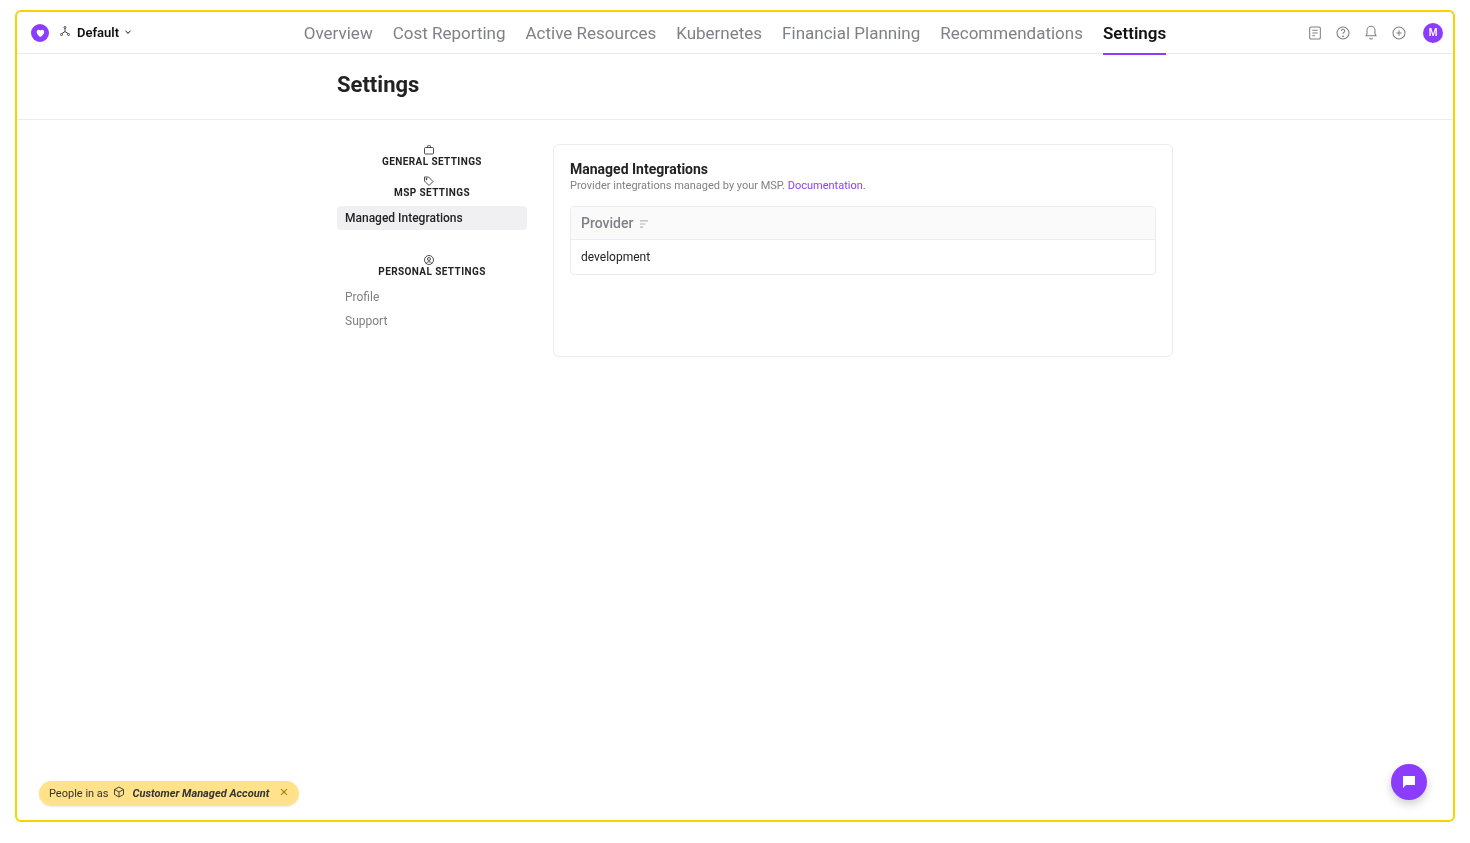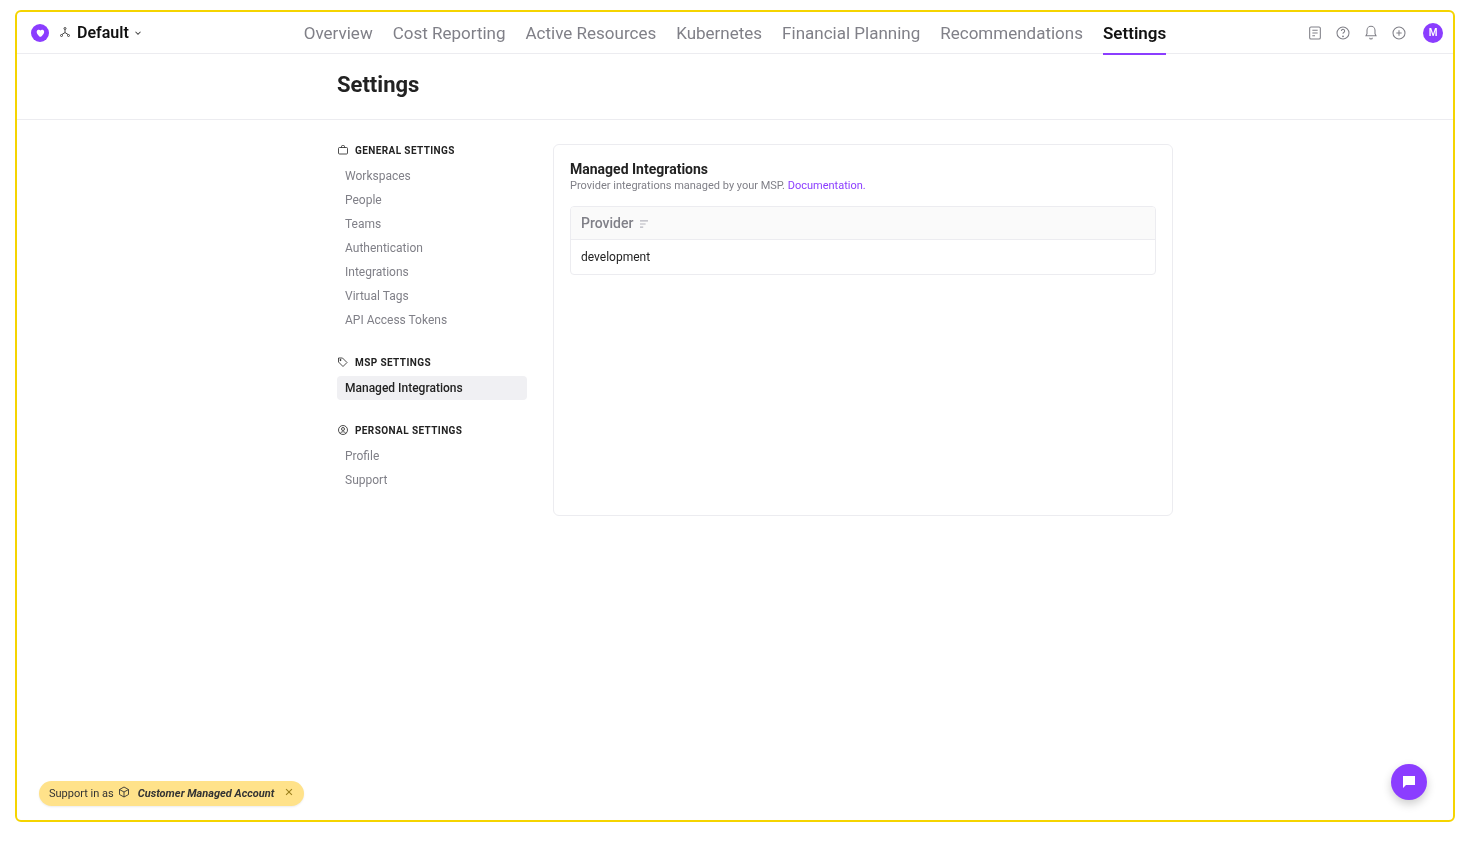--- a/index.html
+++ b/index.html
@@ -30,21 +30,21 @@
   }
   .logo {
     width: 18px; height: 18px; border-radius: 50%;
     background: #8b3dff;
     display:flex;align-items:center;justify-content:center;
     margin-right: 10px; margin-left: 4px;
   }
   .logo svg { width: 10px; height: 10px; fill: #fff; }
   .ws-switch {
     display:flex;align-items:center;
-    font-size: 16px; color:#111; font-weight:600;
+    font-size: 13px; color:#111; font-weight:600;
     cursor:pointer;
   }
   .ws-switch .ws-icon { margin-right: 6px; color:#444; }
   .ws-switch .chev { margin-left: 4px; color:#444; }
   .nav-center {
     position:absolute; left:0; right:0; display:flex; justify-content:center;
     pointer-events:none;
   }
   .nav-center ul { display:flex; list-style:none; pointer-events:auto; }
   .nav-center li {
@@ -73,21 +73,21 @@
   .page-title { font-size: 22px; font-weight:700; color:#222; }
 
   
   .content {
     display:flex; padding: 24px 0 0 320px;
   }
   .sidebar { width: 190px; margin-right: 26px; }
   .side-section-header {
     display:flex; align-items:center;
     font-size: 10px; font-weight:700; letter-spacing:0.4px;
-    color:#222; text-transform:uppercase; margin-bottom:8px;
+    color:#222; text-transform:uppercase; margin-bottom:8px;flex-direction:column;
   }
   .side-section-header svg { width:12px;height:12px;margin-right:6px; stroke:#222; fill:none; stroke-width:1.6;}
   .side-list { list-style:none; margin-bottom: 24px; }
   .side-item {
     font-size:12px; color:#808088; padding:5px 8px; border-radius:4px;
     cursor:pointer;
   }
   .side-item.active { background:#f0f0f3; color:#222; font-weight:500; }
 
   .panel {
@@ -248,29 +248,20 @@
   <div class="content">
     <div class="sidebar">
 
       <div class="side-section-header">
         <svg viewBox="0 0 24 24">
             <rect x="3" y="7" width="18" height="13" rx="2"></rect>
             <path d="M9 7V5a2 2 0 0 1 2-2h2a2 2 0 0 1 2 2v2"></path>
           </svg>
         <span>GENERAL SETTINGS</span>
       </div>
-      <ul class="side-list">
-        <li class="side-item"><span>Workspaces</span></li>
-        <li class="side-item"><span>People</span></li>
-        <li class="side-item"><span>Teams</span></li>
-        <li class="side-item"><span>Authentication</span></li>
-        <li class="side-item"><span>Integrations</span></li>
-        <li class="side-item"><span>Virtual Tags</span></li>
-        <li class="side-item"><span>API Access Tokens</span></li>
-      </ul>
 
       <div class="side-section-header">
         <svg viewBox="0 0 24 24">
             <path d="M3 12V4h8l9 9-8 8z"></path>
             <circle cx="7" cy="8" r="1.2" fill="#222"></circle>
           </svg>
         <span>MSP SETTINGS</span>
       </div>
       <ul class="side-list">
         <li class="side-item active"><span>Managed Integrations</span></li>
@@ -312,21 +303,21 @@
         <div class="trow">
           <div class="td">
             <span>development</span>
           </div>
         </div>
       </div>
     </div>
   </div>
 
   <div class="pill">
-    <span>Support in as</span>
+    <span>People in as</span>
     <span class="cube">
       <svg width="12" height="12" viewBox="0 0 24 24" fill="none" stroke="#333" stroke-width="1.8">
           <path d="M12 2l9 5v10l-9 5-9-5V7z"></path>
           <path d="M3 7l9 5 9-5M12 22V12"></path>
         </svg>
     </span>
     <span class="strong">Customer Managed Account</span>
     <span class="close">
       <svg width="10" height="10" viewBox="0 0 24 24" fill="none" stroke="#9a7e1c" stroke-width="2.5">
           <line x1="5" y1="5" x2="19" y2="19"></line>

